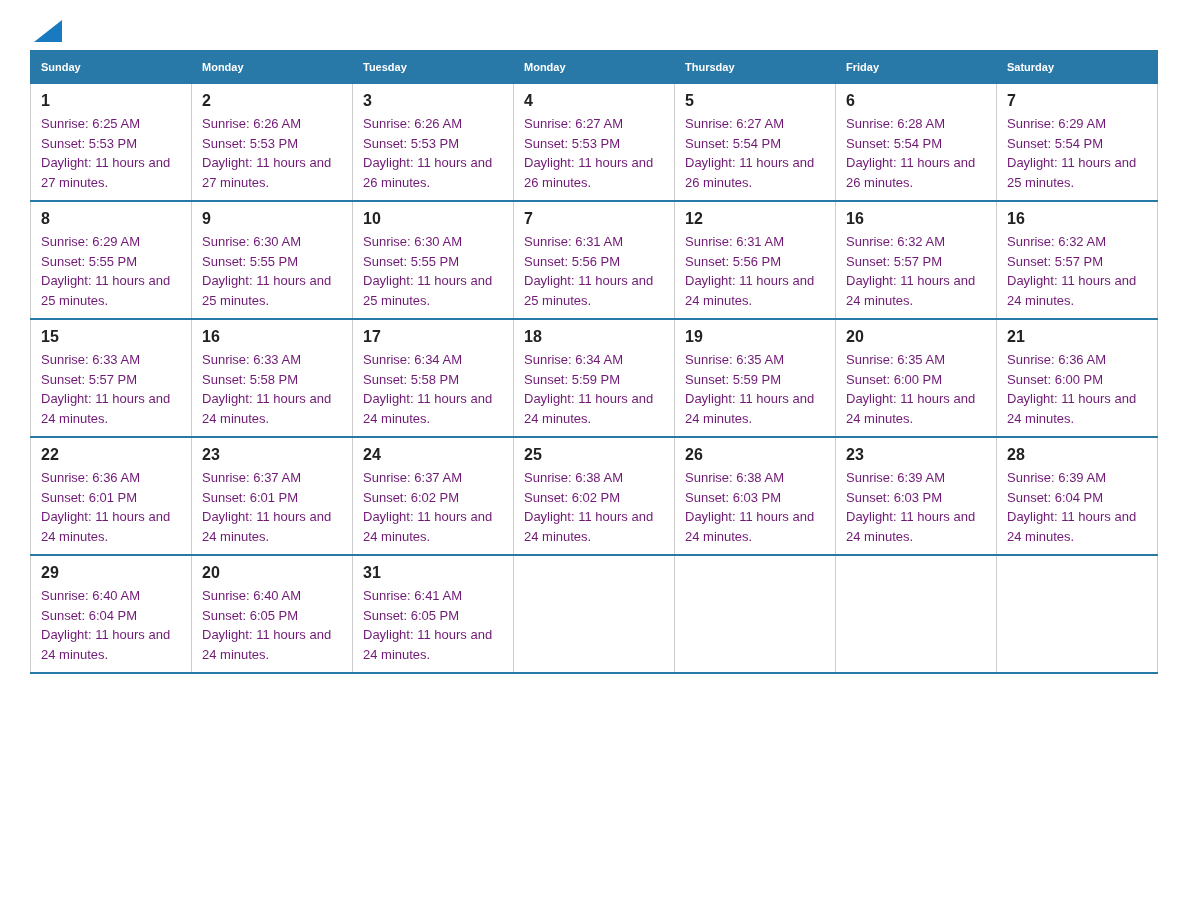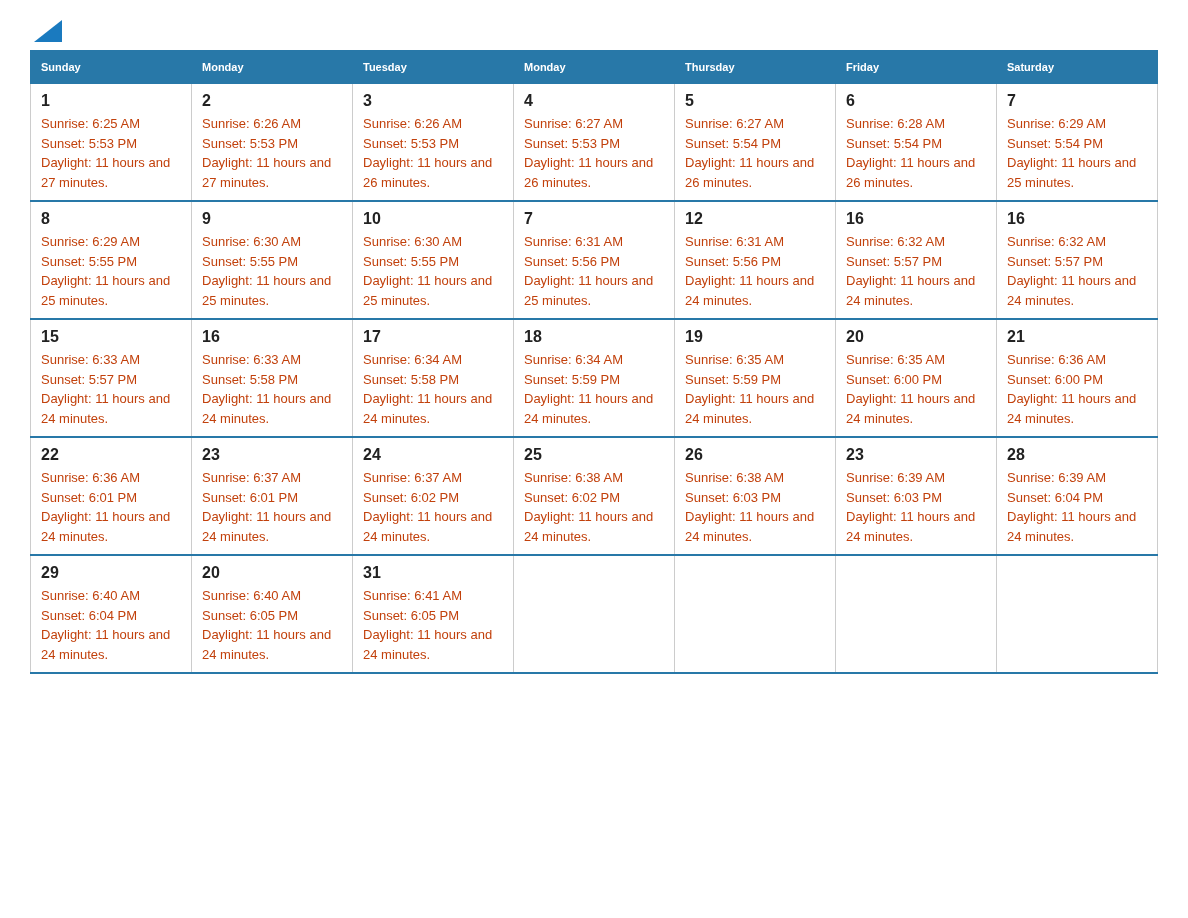--- a/index.html
+++ b/index.html
@@ -66,21 +66,21 @@
       width: 14.28%;
     }
     .day-number {
       font-size: 16px;
       font-weight: bold;
       color: #222;
       margin-bottom: 4px;
     }
     .day-info {
       font-size: 13px;
-      color: #c2410c;
+      color: #701a75;
       line-height: 1.5;
     }
     tbody tr {
       border-bottom: 2px solid #2878a8;
     }
     td.empty {
       background: #fff;
     }
   </style>
 </head>

